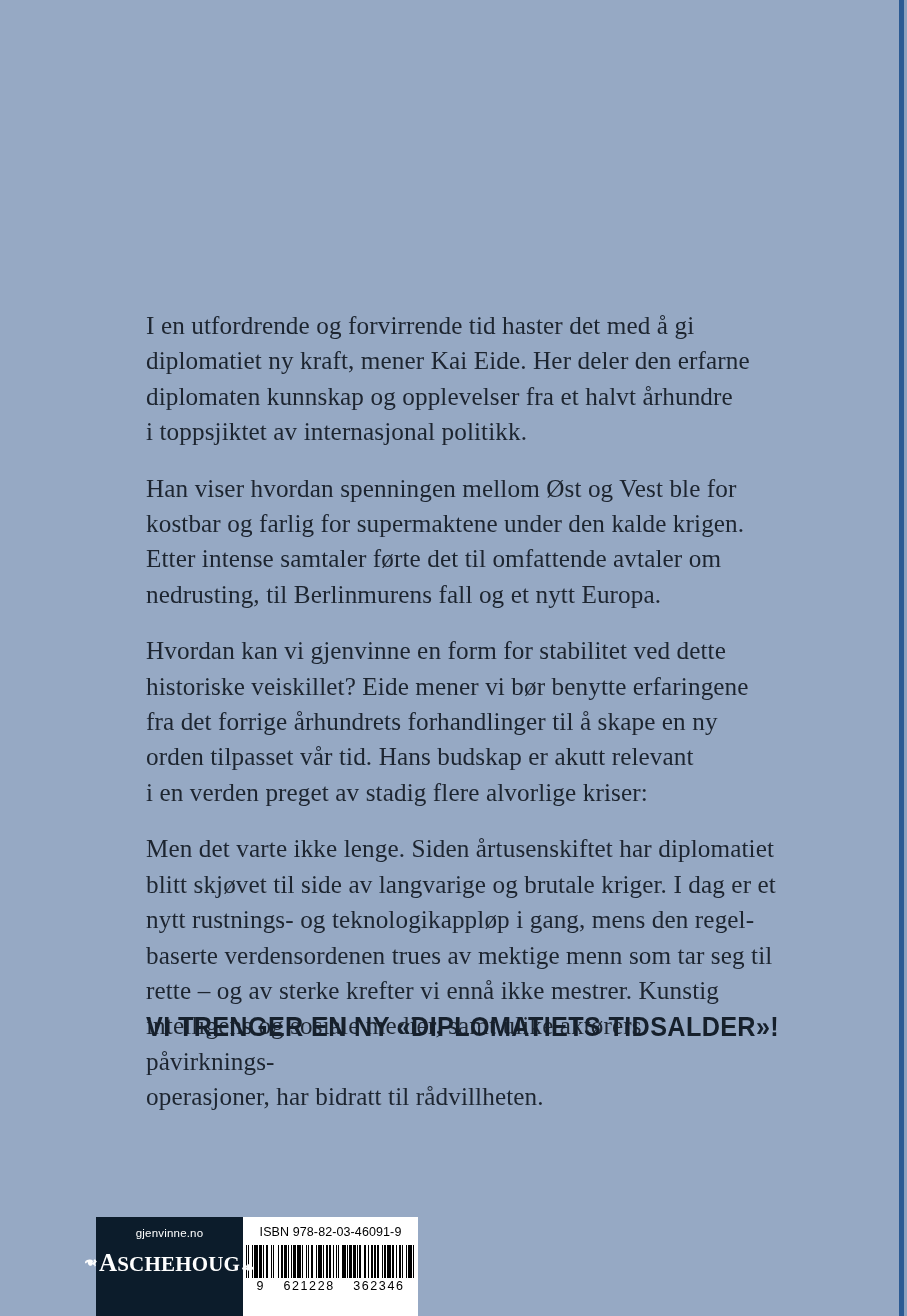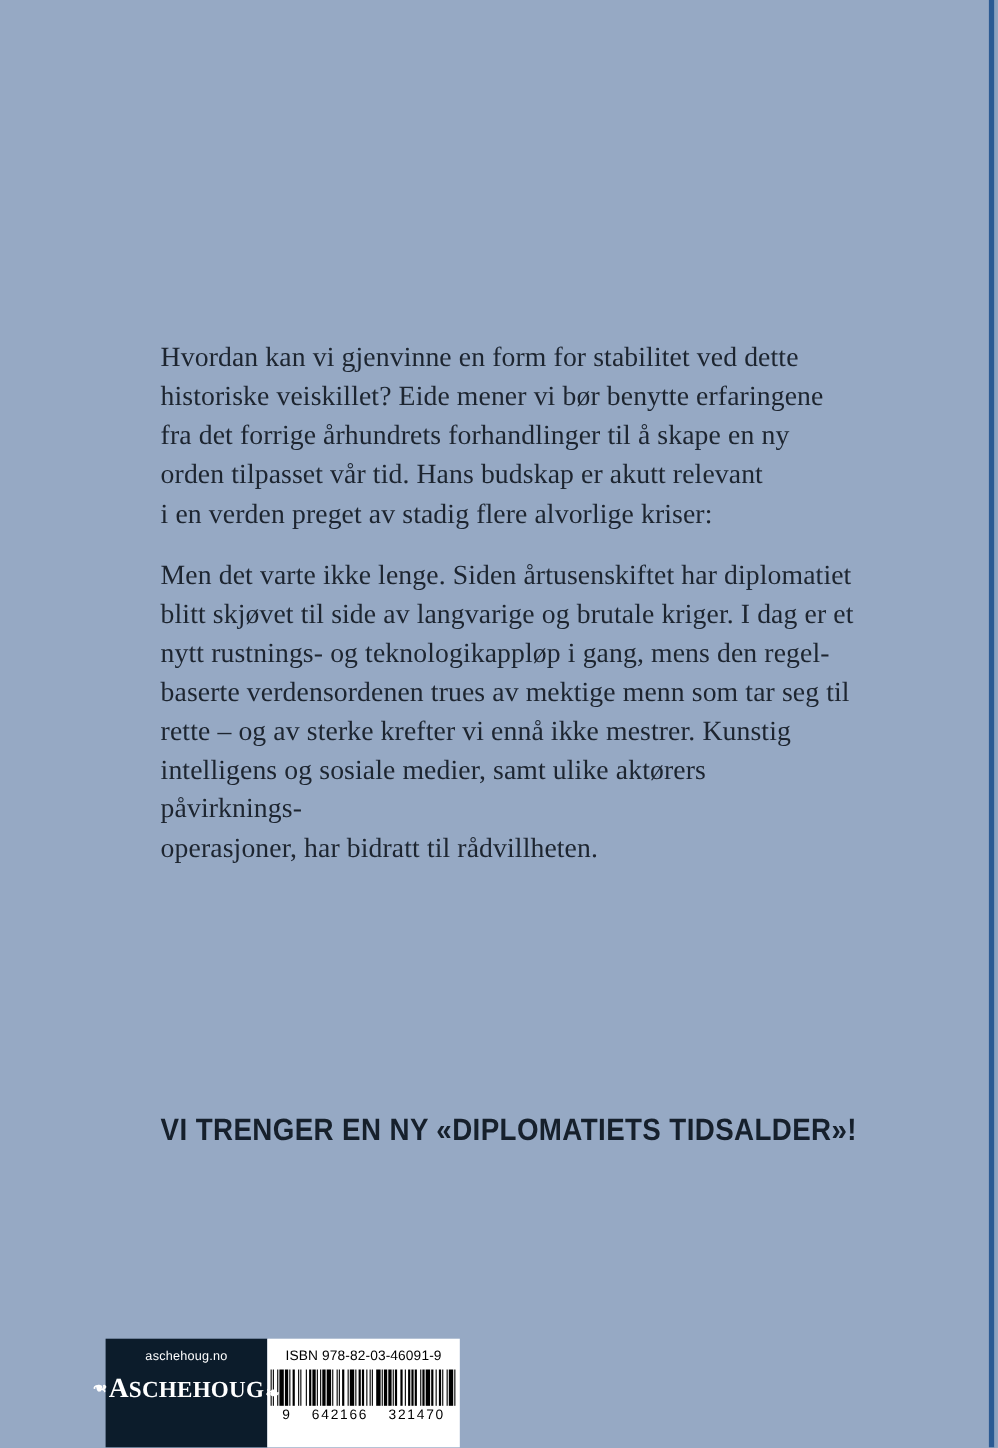--- a/index.html
+++ b/index.html
@@ -176,40 +176,48 @@
     margin-top: 1px;
     letter-spacing: 1.6px;
   }
 </style>
 </head>
 <body>
 
 <div id="cover">
 
   <div id="blurb">
+    <p class="para">I en utfordrende og forvirrende tid haster det med å gi
+diplomatiet ny kraft, mener Kai Eide. Her deler den erfarne
+diplomaten kunnskap og opplevelser fra et halvt århundre
+i toppsjiktet av internasjonal politikk.</p>
+    <p class="para">Han viser hvordan spenningen mellom Øst og Vest ble for
+kostbar og farlig for supermaktene under den kalde krigen.
+Etter intense samtaler førte det til omfattende avtaler om
+nedrusting, til Berlinmurens fall og et nytt Europa.</p>
     <p class="para">Hvordan kan vi gjenvinne en form for stabilitet ved dette
 historiske veiskillet? Eide mener vi bør benytte erfaringene
 fra det forrige århundrets forhandlinger til å skape en ny
 orden tilpasset vår tid. Hans budskap er akutt relevant
 i en verden preget av stadig flere alvorlige kriser:</p>
     <p class="para">Men det varte ikke lenge. Siden årtusenskiftet har diplomatiet
 blitt skjøvet til side av langvarige og brutale kriger. I dag er et
 nytt rustnings- og teknologikappløp i gang, mens den regel-
 baserte verdensordenen trues av mektige menn som tar seg til
 rette – og av sterke krefter vi ennå ikke mestrer. Kunstig
 intelligens og sosiale medier, samt ulike aktørers påvirknings-
 operasjoner, har bidratt til rådvillheten.</p>
   </div>
 
   <div id="tagline">VI TRENGER EN NY «DIPLOMATIETS TIDSALDER»!</div>
 
   <div id="bottom-strip">
 
     <div id="publisher-block">
-      <div id="publisher-url">aschehoug.no</div>
+      <div id="publisher-url">gjenvinne.no</div>
       <div id="publisher-wordmark">
         <span class="flourish left">❧</span>
         <span id="wordmark-caps"><span class="big">A</span><span>SCHEHOUG</span></span>
         <span class="flourish right">❧</span>
       </div>
     </div>
 
     <div id="isbn-block">
       <div id="isbn-text">ISBN 978-82-03-46091-9</div>
       <div id="barcode-wrap">
@@ -308,22 +316,22 @@
             <i style="width: 2.5px; background: transparent;"></i>
             <i style="width: 1.25px; background: rgb(0, 0, 0);"></i>
             <i style="width: 1.25px; background: transparent;"></i>
             <i style="width: 3.75px; background: rgb(0, 0, 0);"></i>
             <i style="width: 1.25px; background: transparent;"></i>
             <i style="width: 1.25px; background: rgb(0, 0, 0);"></i>
             <i style="width: 1.25px; background: transparent;"></i>
           </div>
         <div id="barcode-digits">
           <span>9</span>
-          <span>642166</span>
-          <span>321470</span>
+          <span>621228</span>
+          <span>362346</span>
         </div>
       </div>
     </div>
 
   </div>
 
   <div id="spine-edge"></div>
   <div id="spine-edge-outer"></div>
 
 </div>

